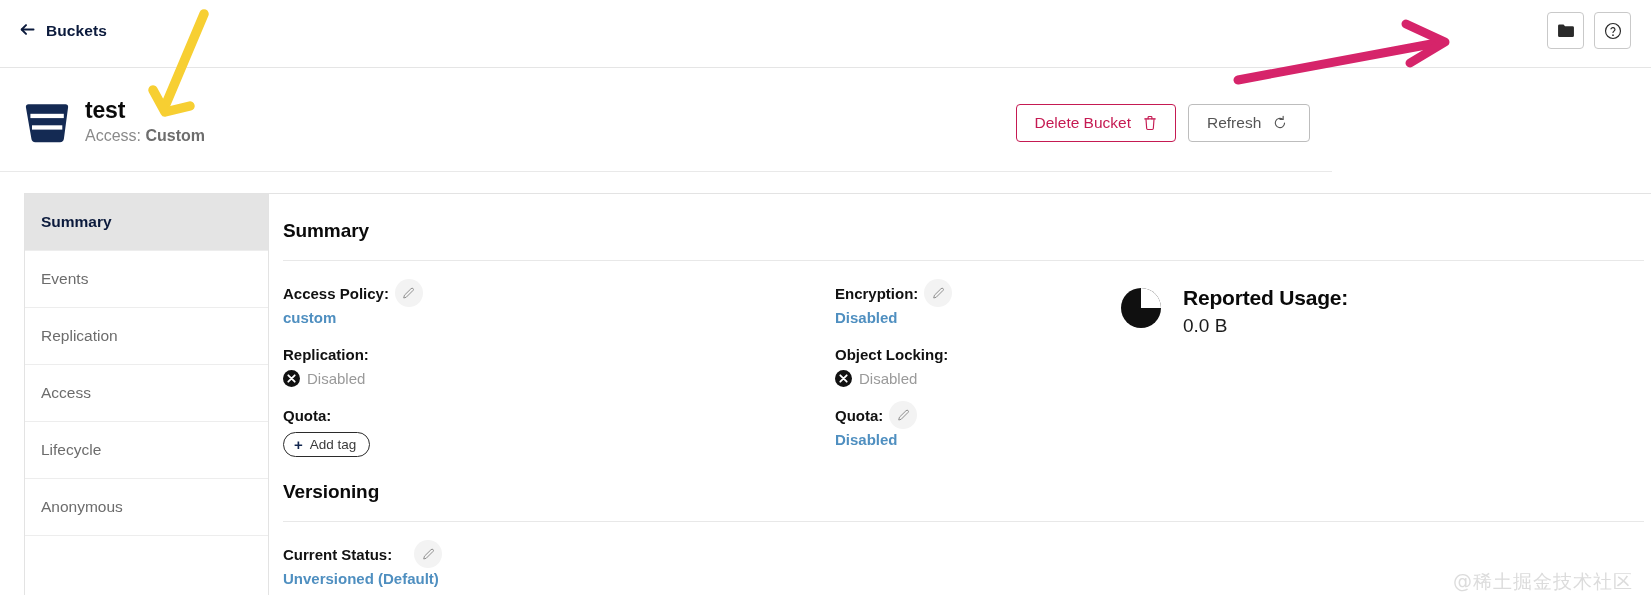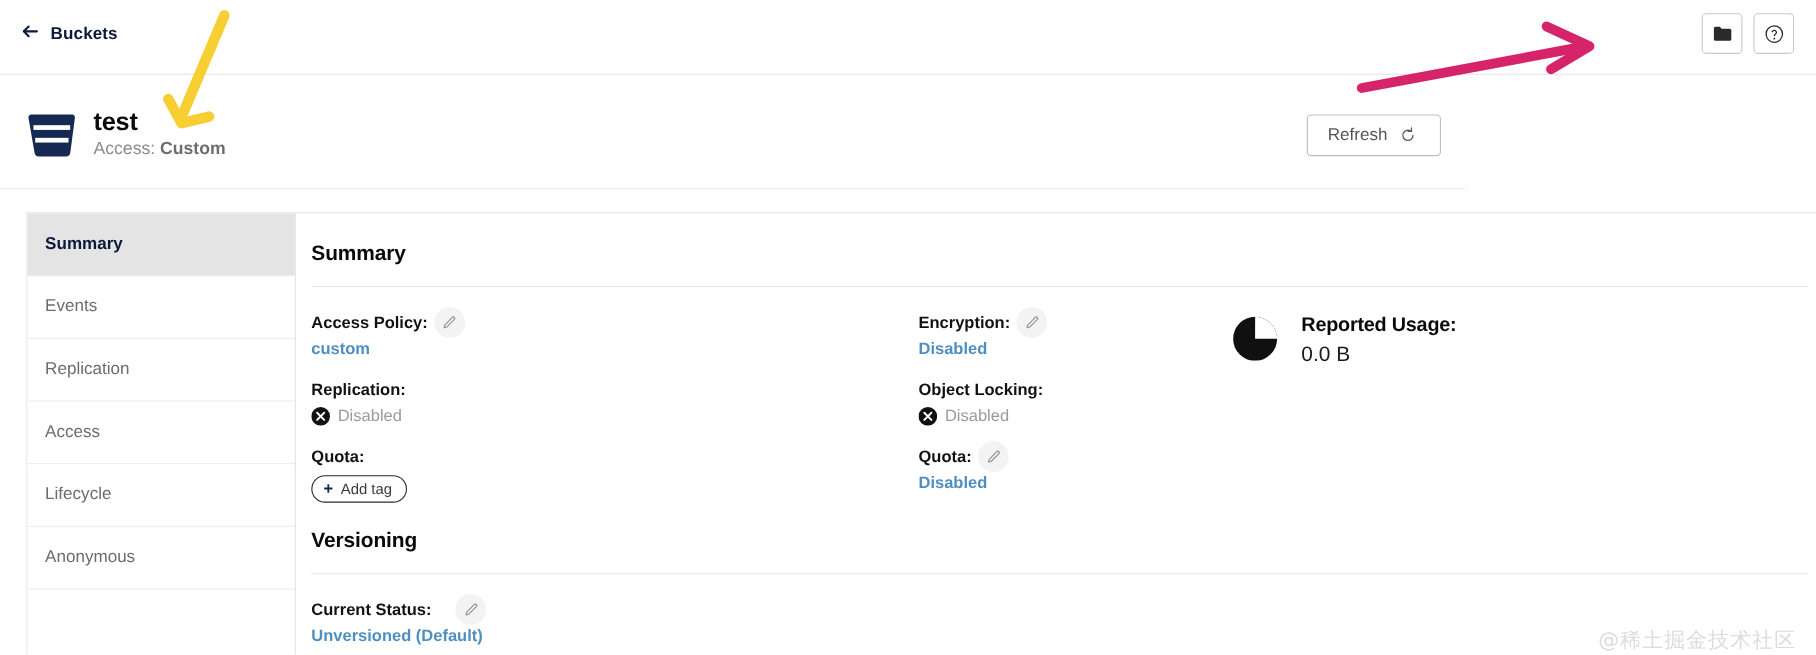--- a/index.html
+++ b/index.html
@@ -264,21 +264,21 @@
   }
 
   
   .usage-row {
     display: flex;
     align-items: flex-start;
     gap: 22px;
   }
   .usage-chart { flex: none; margin-top: 3px; }
   .usage-title {
-    font-size: 18px;
+    font-size: 21px;
     font-weight: bold;
     color: #0a0a0a;
     line-height: 1.2;
     letter-spacing: -.2px;
   }
   .usage-value {
     margin-top: 5px;
     font-size: 19px;
     color: #1b1b1b;
   }
@@ -349,20 +349,30 @@
       </span>
       <div>
         <div class="bucket-name">test</div>
         <div class="bucket-access">
           <span>Access: </span><b>Custom</b>
         </div>
       </div>
     </div>
 
     <div class="bucket-btns">
+      <div class="btn btn-delete">
+        <span>Delete Bucket</span>
+        <span>
+          <svg viewBox="0 0 16 18" width="14" height="16" fill="none" stroke="#c51a52" stroke-width="1.3" stroke-linecap="round" stroke-linejoin="round">
+            <path d="M2 4.3h12"></path>
+            <path d="M5.8 4.3V2.6a1 1 0 0 1 1-1h2.4a1 1 0 0 1 1 1v1.7"></path>
+            <path d="M3.4 4.3l.8 11a1.2 1.2 0 0 0 1.2 1.1h5.2a1.2 1.2 0 0 0 1.2-1.1l.8-11"></path>
+          </svg>
+        </span>
+      </div>
       <div class="btn btn-refresh">
         <span>Refresh</span>
         <span>
           <svg viewBox="0 0 16 18" width="14" height="16" fill="none" stroke="#555" stroke-width="1.3" stroke-linecap="round">
             <path d="M13.2 9a5.3 5.3 0 1 1-2.2-4.3"></path>
             <path d="M11.6 1.3v3.6H8.0"></path>
           </svg>
         </span>
       </div>
     </div>

